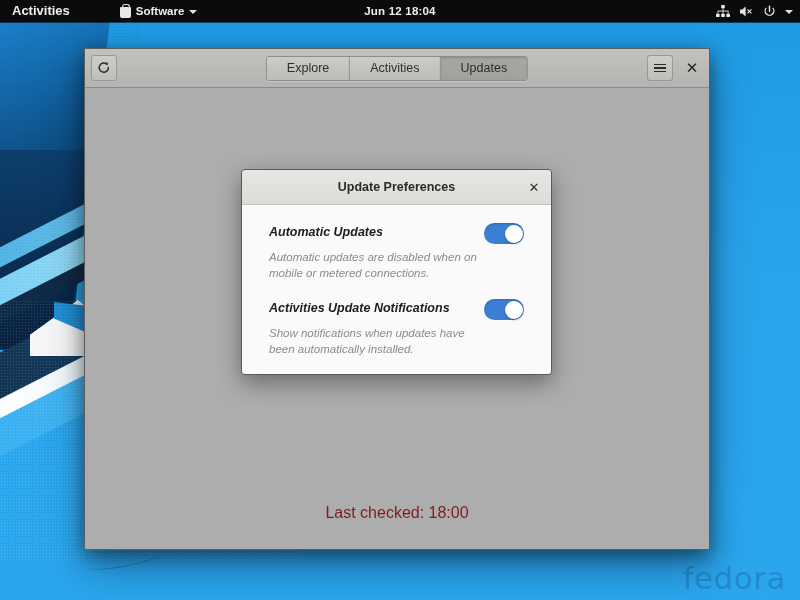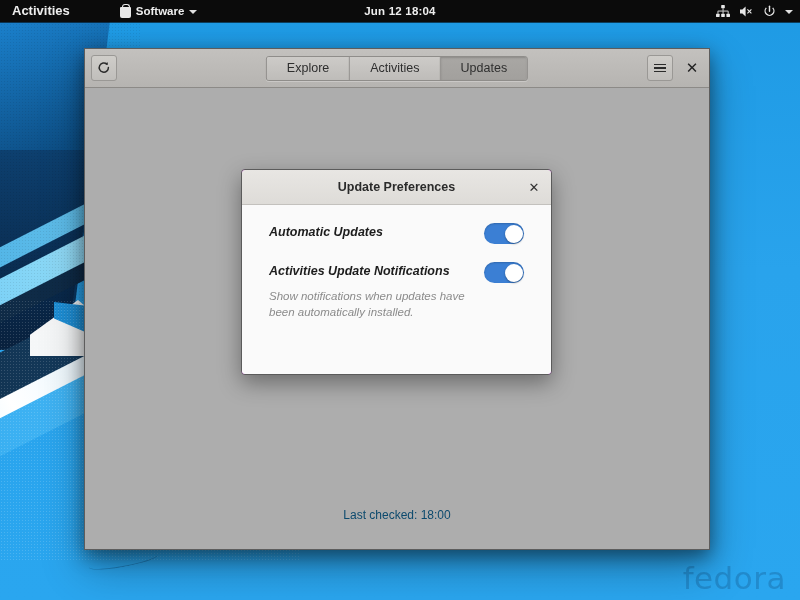--- a/index.html
+++ b/index.html
@@ -236,22 +236,22 @@
   #content {
     flex: 1 1 auto;
     position: relative;
     background: #adadad;
   }
   .last-checked {
     position: absolute;
     left: 0; right: 0;
     bottom: 27px;
     text-align: center;
-    font-size: 12px;
-    color: #0c4a6e;
+    font-size: 16px;
+    color: #7f1d1d;
   }
 
   
   #dialog {
     position: absolute;
     left: 241px; top: 169px;
     width: 311px; height: 206px;
     background: #d946ef;
     border: 1px solid #5b5b5b;
     border-radius: 4px;
@@ -426,20 +426,21 @@
     </div>
     <div id="dlg-body">
 
       <div class="pref-block">
         <div class="pref-row">
           <div class="pref-title">Automatic Updates</div>
           <div class="toggle">
             <div class="knob"></div>
           </div>
         </div>
+        <div class="pref-desc">Automatic updates are disabled when on mobile or metered connections.</div>
       </div>
 
       <div class="pref-block">
         <div class="pref-row">
           <div class="pref-title">Activities Update Notifications</div>
           <div class="toggle">
             <div class="knob"></div>
           </div>
         </div>
         <div class="pref-desc">Show notifications when updates have been automatically installed.</div>

